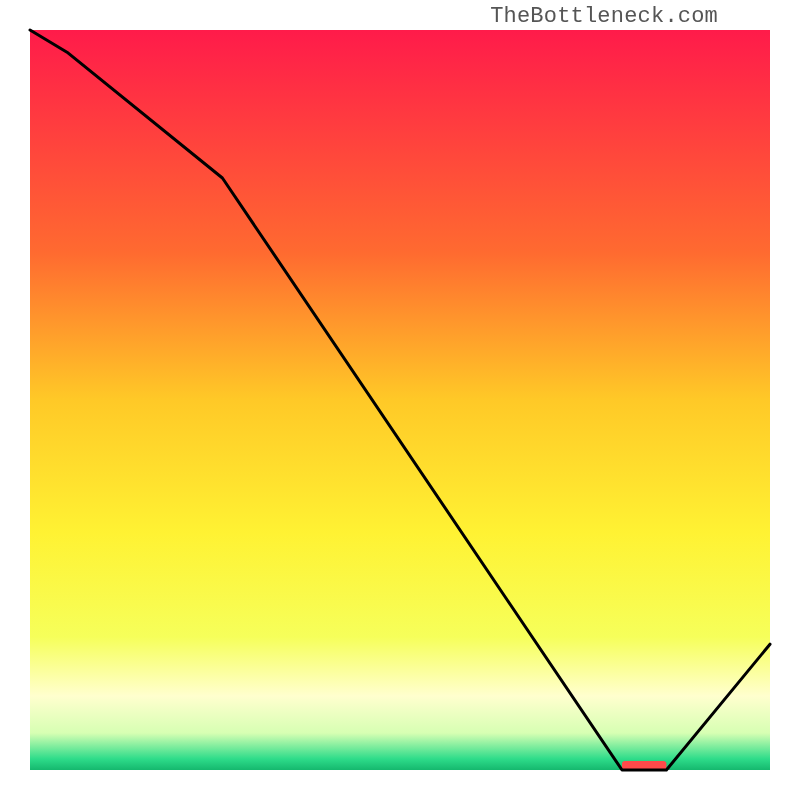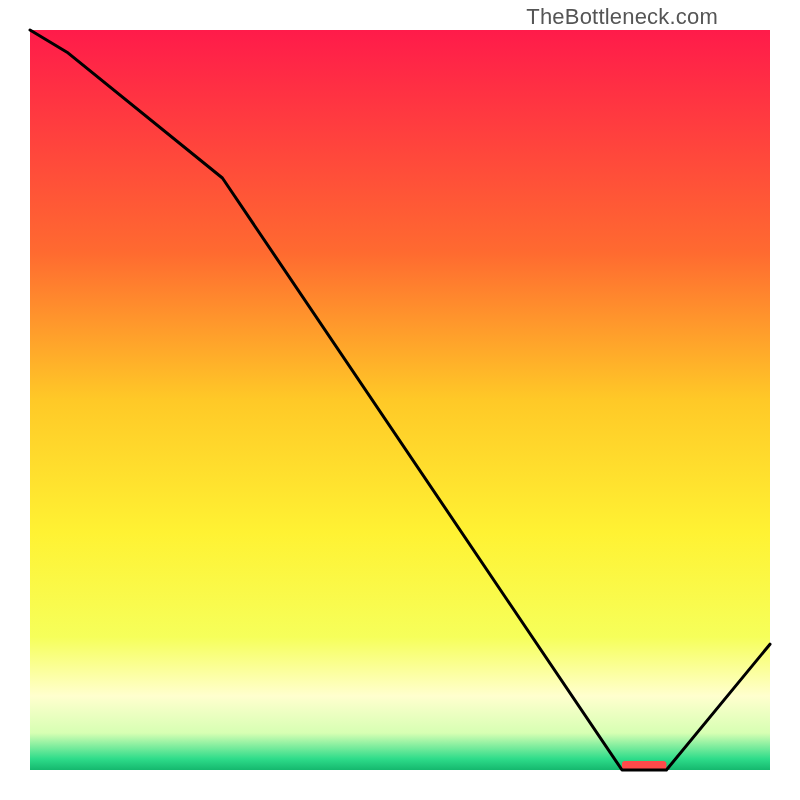--- a/index.html
+++ b/index.html
@@ -8,20 +8,21 @@
     width: 800px;
     height: 800px;
     background: #ffffff;
     font-family: Arial, Helvetica, sans-serif;
     overflow: hidden;
   }
   .stage {
     position: relative;
     width: 732px;
     height: 800px;
+    font-family: Liberation Mono, monospace;
   }
   .watermark {
     position: absolute;
     top: 4px;
     right: 14px;
     color: #555;
     font-size: 22px;
     font-weight: 400;
     letter-spacing: 0.2px;
     user-select: none;

